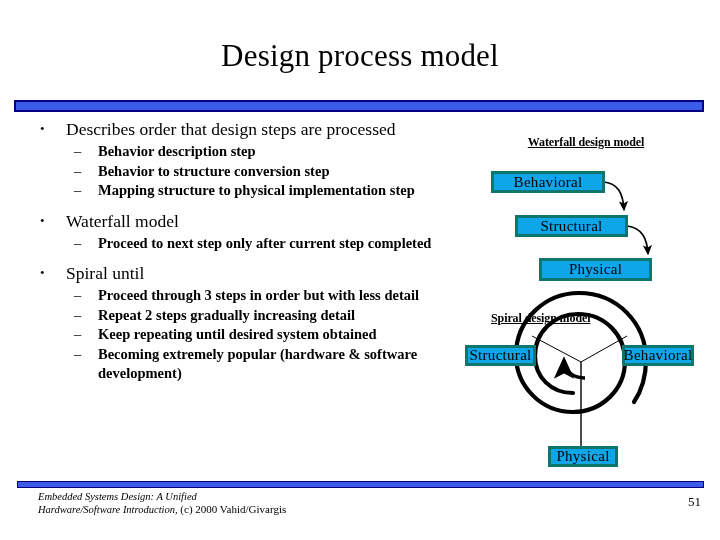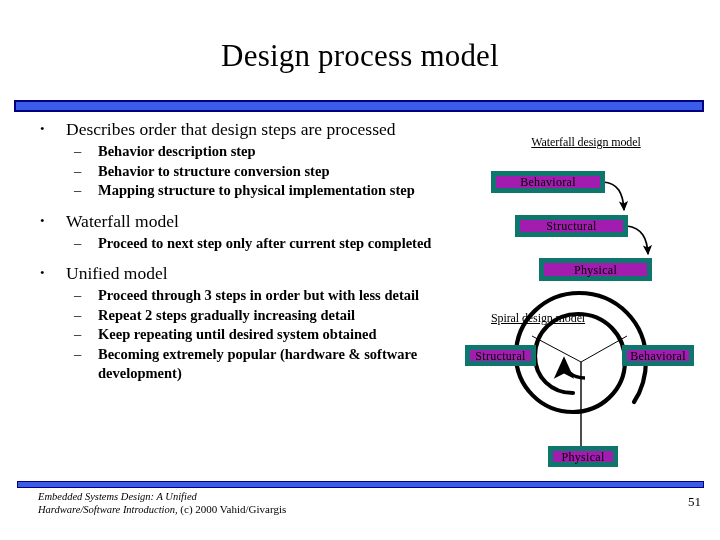--- a/index.html
+++ b/index.html
@@ -94,43 +94,43 @@
   #diagram-panel {
     position: absolute;
     left: 455px;
     top: 125px;
     width: 260px;
     height: 355px;
   }
   .diagram-heading {
     position: absolute;
     font-size: 12px;
-    font-weight: normal;
+    font-weight: bold;
     text-decoration: underline;
     white-space: nowrap;
     letter-spacing: -0.1px;
   }
   #waterfall-heading {
     left: 36px;
     top: 10px;
     width: 190px;
     text-align: center;
   }
   #spiral-heading {
     left: 36px;
     top: 186px;
     width: 190px;
     text-align: left;
   }
   .dbox {
     position: absolute;
-    border: 5px solid #0f766e;
-    background: #a21caf;
+    border: 3px solid #0f766e;
+    background: #0ea5e9;
     box-sizing: border-box;
-    font-size: 12px;
+    font-size: 15px;
     line-height: 1;
     display: flex;
     align-items: center;
     justify-content: center;
     white-space: nowrap;
     letter-spacing: 0.3px;
   }
   svg.overlay {
     position: absolute;
     left: 0;
@@ -199,21 +199,21 @@
     </div>
     <div class="lvl2">
       <span class="marker">–</span>
       <span>Proceed to next step only after current step completed</span>
     </div>
 
     <div class="gap-md"></div>
 
     <div class="lvl1">
       <span class="marker">•</span>
-      <span>Unified model</span>
+      <span>Spiral until</span>
     </div>
     <div class="lvl2">
       <span class="marker">–</span>
       <span>Proceed through 3 steps in order but with less detail</span>
     </div>
     <div class="lvl2">
       <span class="marker">–</span>
       <span>Repeat 2 steps gradually increasing detail</span>
     </div>
     <div class="lvl2">

